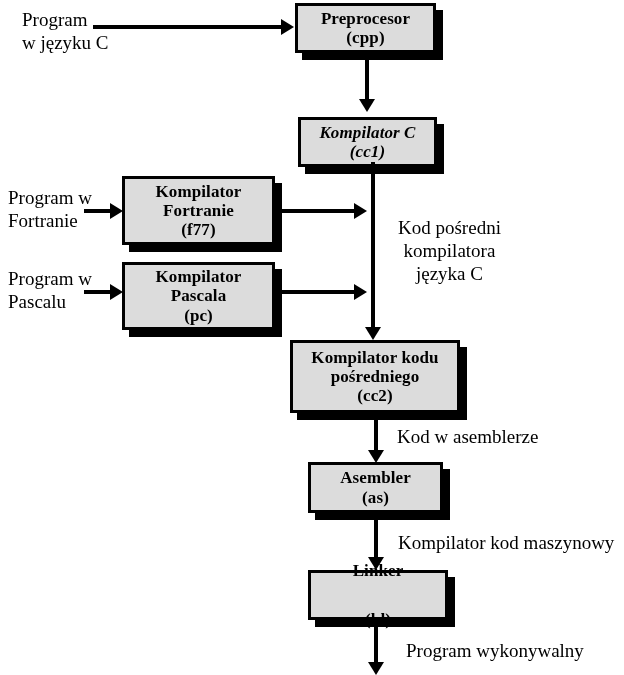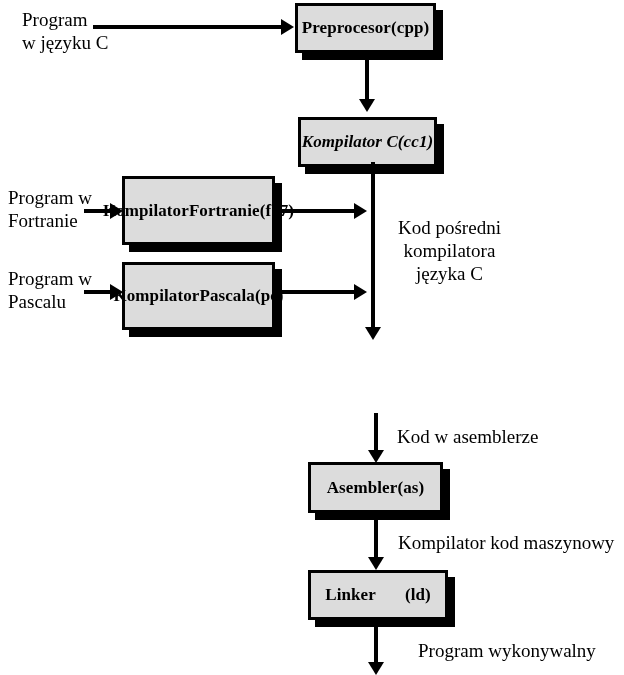--- a/index.html
+++ b/index.html
@@ -16,21 +16,21 @@
     font-family: "Liberation Serif", "DejaVu Serif", serif;
   }
   
   .box {
     position: absolute;
     box-sizing: border-box;
     background: #dcdcdc;
     border: 3px solid #000000;
     box-shadow: 7px 7px 0 0 #000000;
     display: flex;
-    flex-direction: row;
+    flex-direction: column;
     align-items: center;
     justify-content: center;
     font-weight: bold;
     color: #000000;
     line-height: 1.12;
     text-align: center;
     font-size: 17px;
     letter-spacing: 0.1px;
   }
   .box span { display: block; white-space: nowrap; }
@@ -137,20 +137,25 @@
 
   <div class="hline" style="left:282px; top:290px; width:72px;"></div>
   <div class="arrow-right" style="left:354px; top:284px;"></div>
 
   <div class="caption center" style="left:398px; top:216px;">
     <span>Kod pośredni</span>
     <span>kompilatora</span>
     <span>języka C</span>
   </div>
 
+  <div class="box" style="left:290px; top:340px; width:170px; height:73px;">
+    <span>Kompilator kodu</span>
+    <span>pośredniego</span>
+    <span>(cc2)</span>
+  </div>
 
   <div class="vline" style="left:374px; top:413px; height:37px;"></div>
   <div class="arrow-down" style="left:368px; top:450px;"></div>
 
   <div class="caption left" style="left:397px; top:425px;text-align:right;">
     <span>Kod w asemblerze</span>
   </div>
 
   <div class="box" style="left:308px; top:462px; width:135px; height:51px;">
     <span>Asembler</span>
@@ -165,17 +170,17 @@
   </div>
 
   <div class="box" style="left:308px; top:570px; width:140px; height:50px;gap:29px;">
     <span>Linker</span>
     <span>(ld)</span>
   </div>
 
   <div class="vline" style="left:374px; top:620px; height:42px;"></div>
   <div class="arrow-down" style="left:368px; top:662px;"></div>
 
-  <div class="caption left" style="left:418px; top:639px;">
+  <div class="caption left" style="left:406px; top:639px;">
     <span>Program wykonywalny</span>
   </div>
 
 </div>
 
 </body></html>

